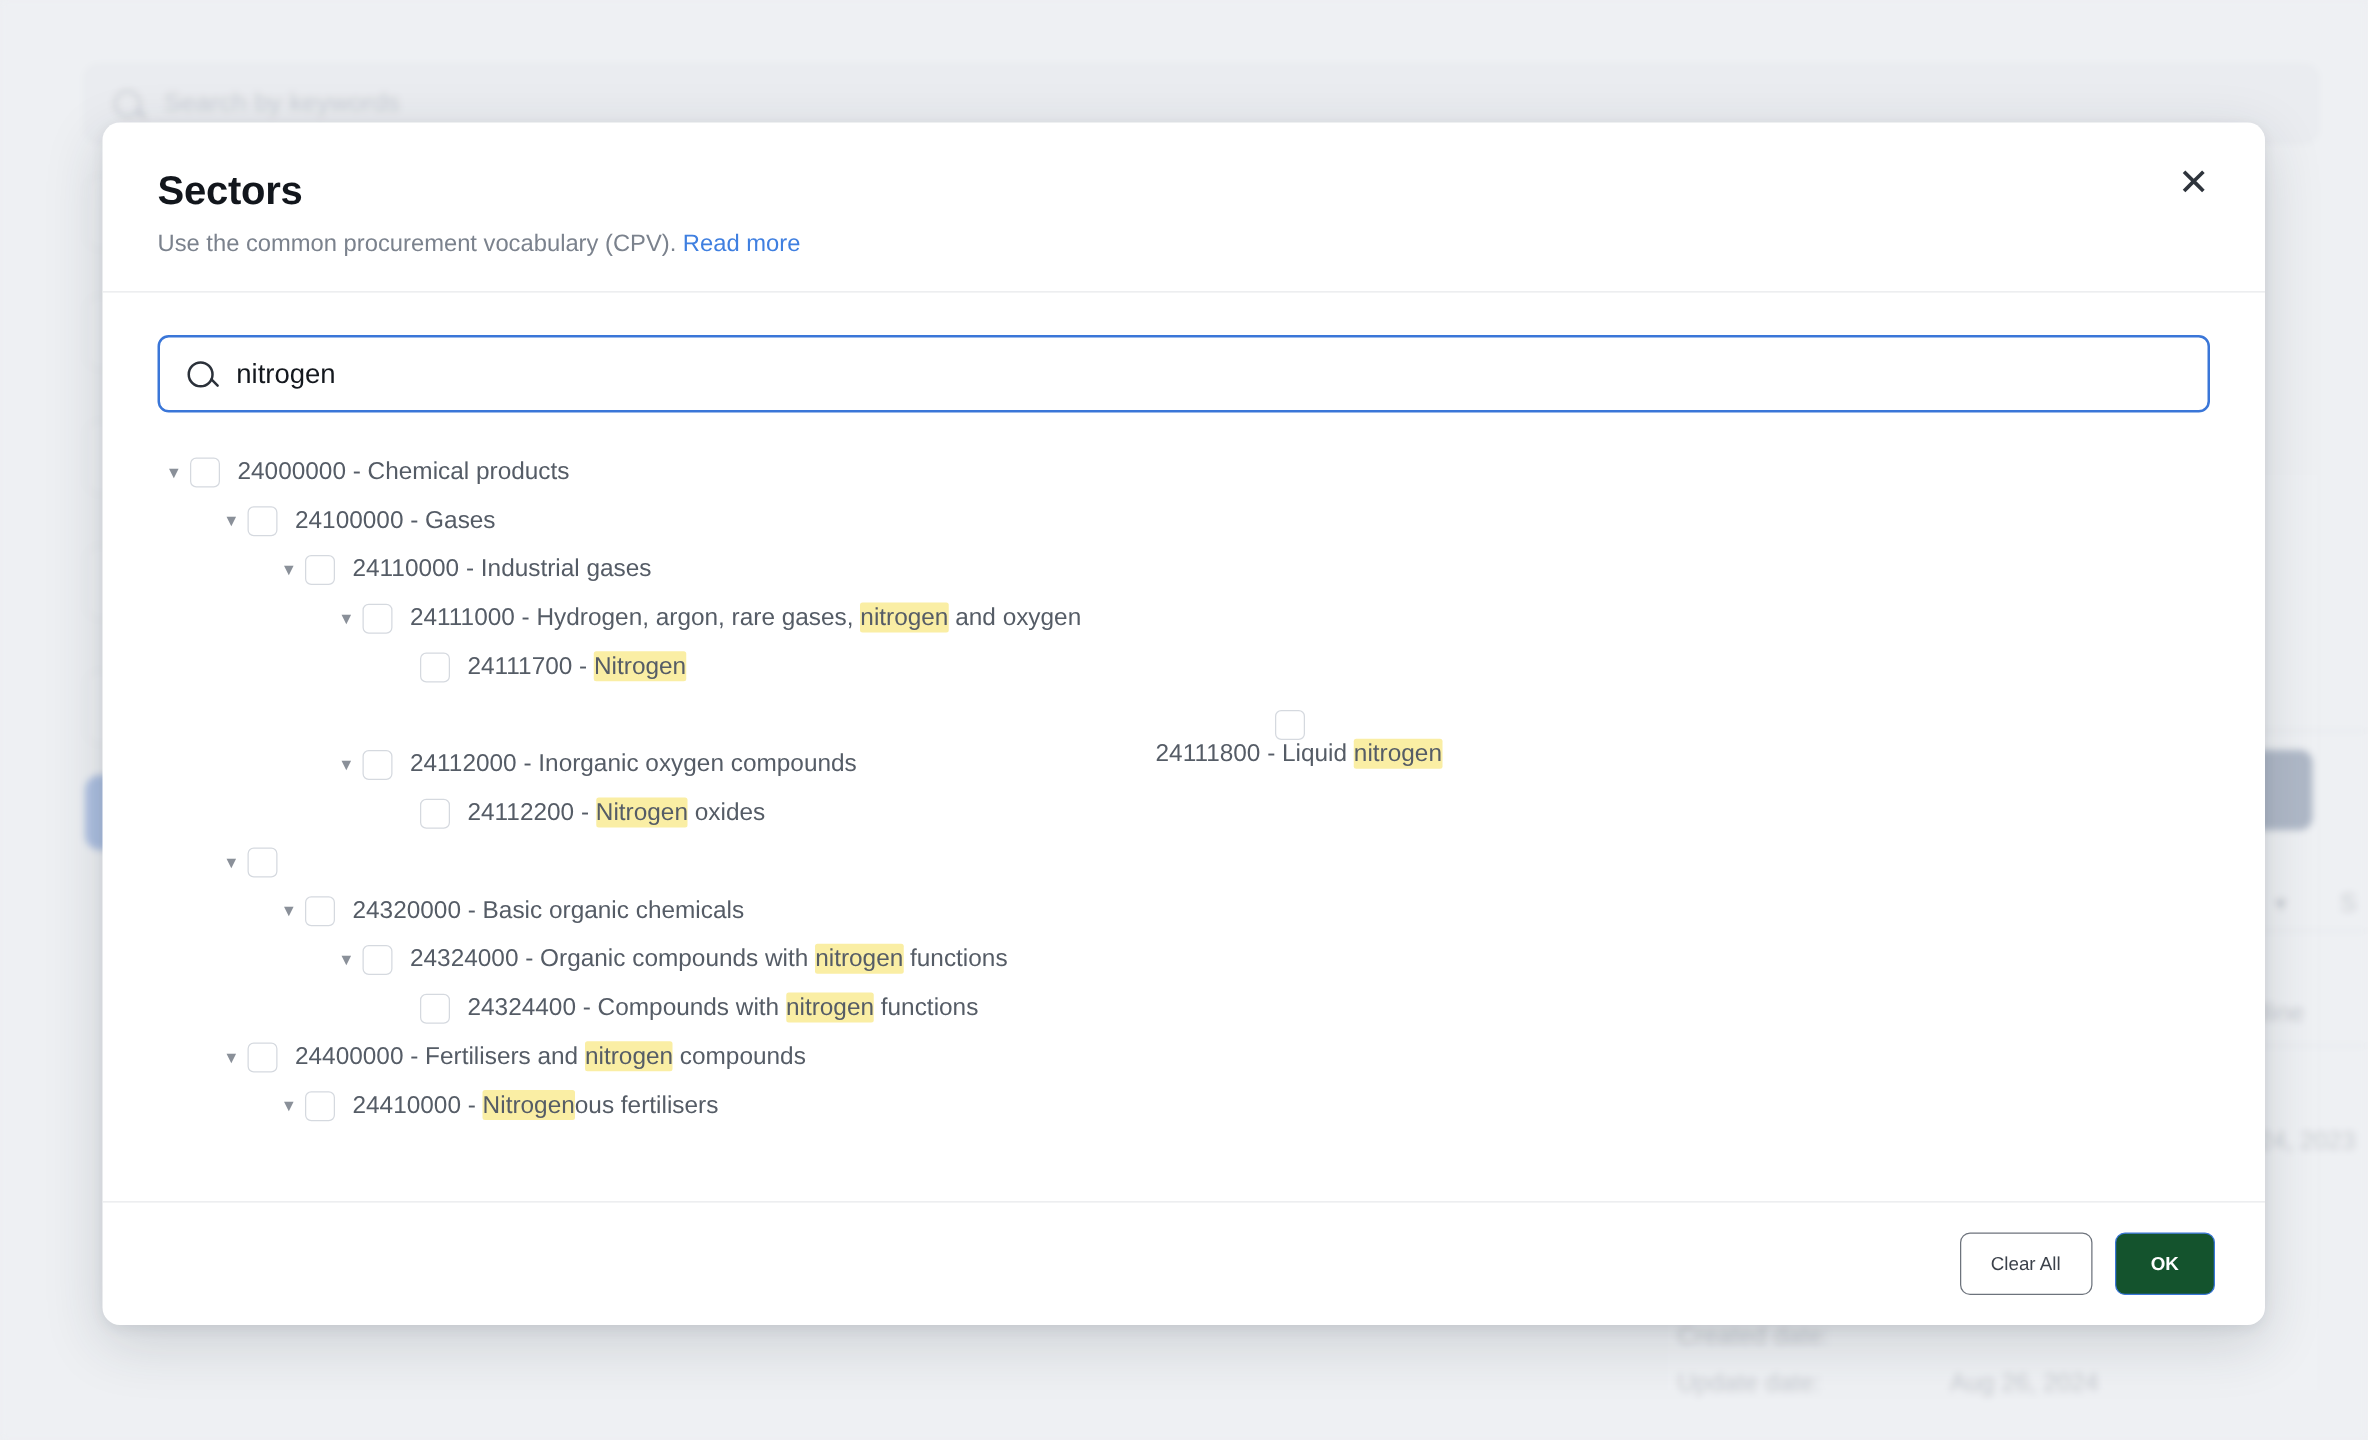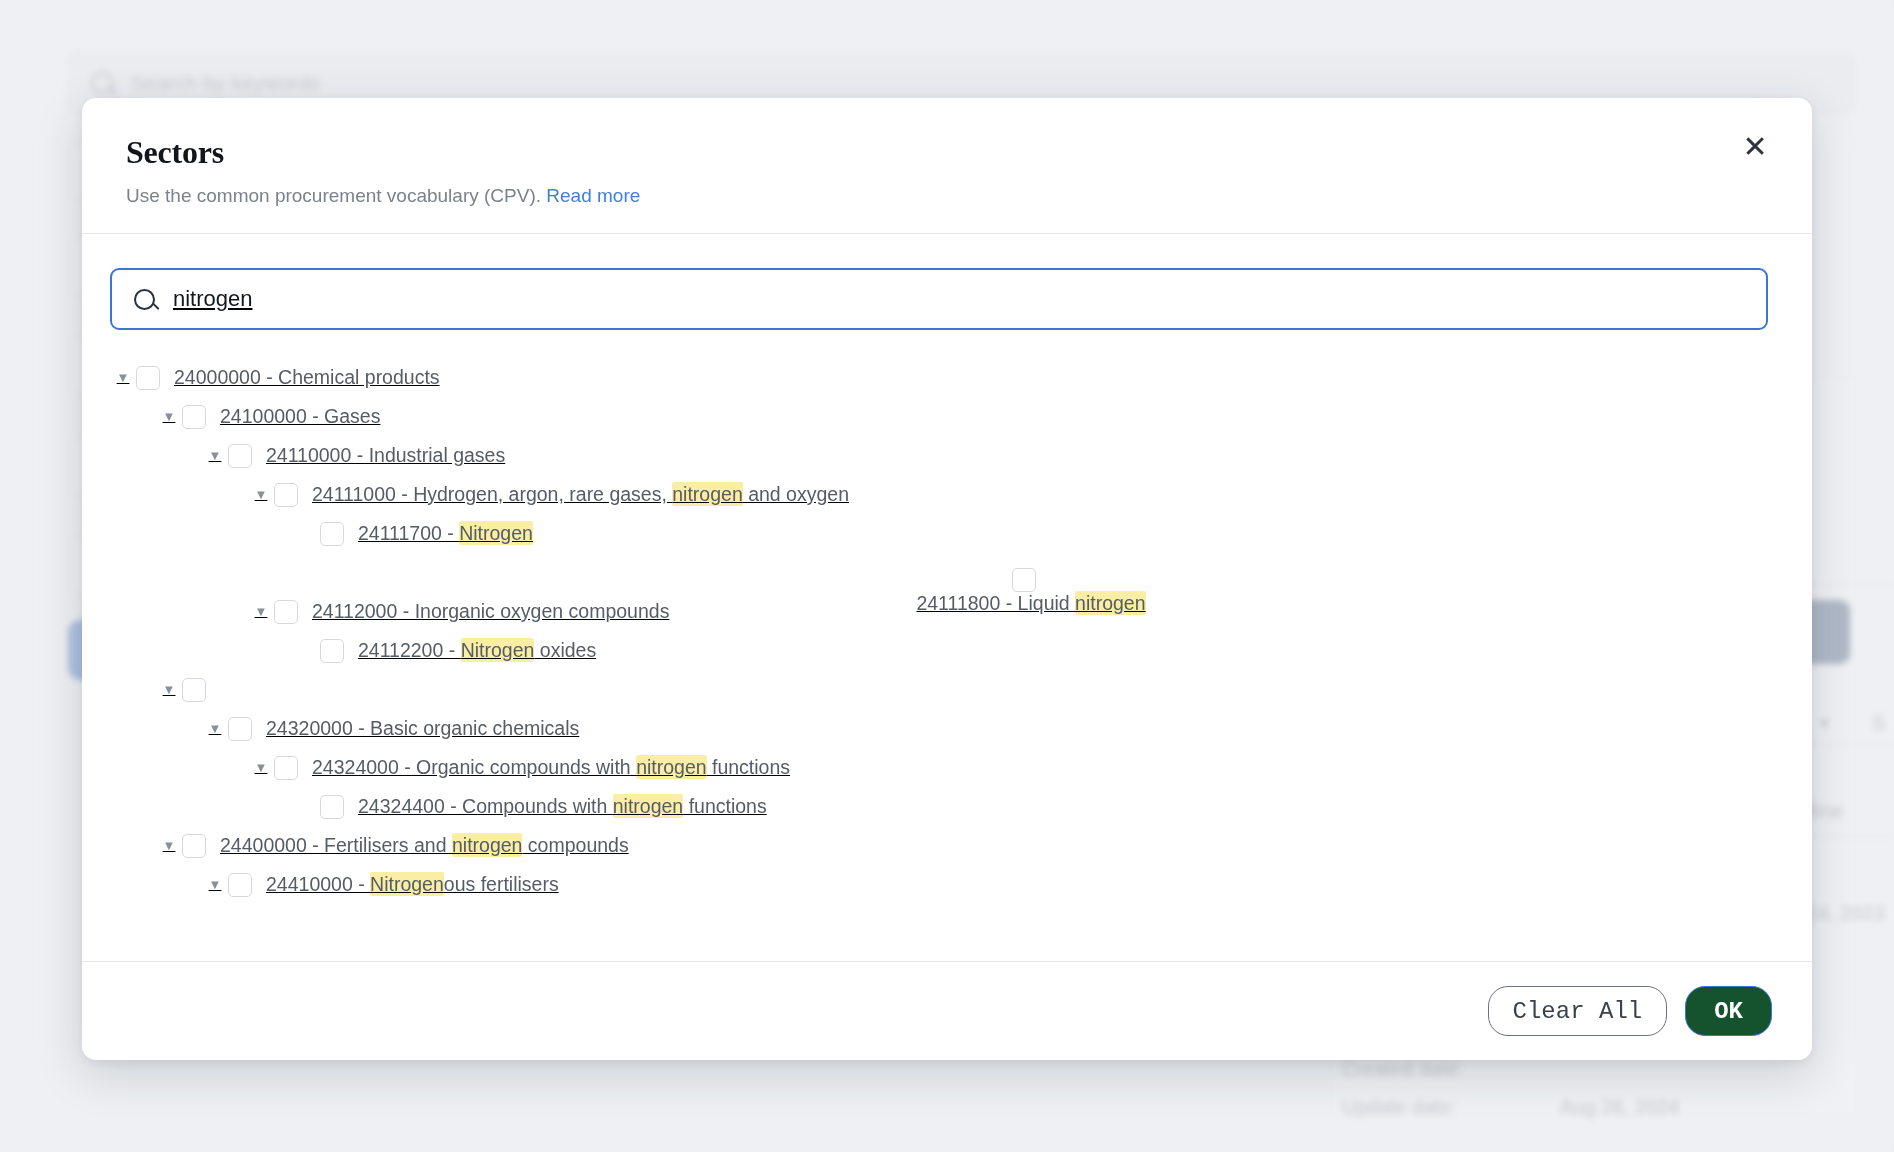--- a/index.html
+++ b/index.html
@@ -62,31 +62,31 @@
     display: flex; flex-direction: column;
     overflow: hidden;
   }
 
   .modal-header {
     position: relative;
     padding: 36px 44px 26px 44px;
     border-bottom: 1px solid #e7e9ec;
     flex: none;
   }
-  .modal-title { font-size: 32px; font-weight: bold; color: #12161c; letter-spacing: -0.2px; font-family: Liberation Serif, serif; }
+  .modal-title { font-size: 32px; font-weight: bold; color: #12161c; letter-spacing: -0.2px; }
   .modal-sub { margin-top: 14px; font-size: 19px; color: #7b828d; }
   .modal-sub a { color: #3f7fe0; text-decoration: none; }
   .close-btn {
     position: absolute; top: 28px; right: 36px;
     width: 42px; height: 42px; border: none; background: transparent;
     cursor: pointer; display: flex; align-items: center; justify-content: center;
     color: #2e343c; font-size: 30px; line-height: 1;
   }
 
-  .modal-body { flex: 1 1 auto; padding: 34px 44px 10px 28px; overflow: hidden; text-decoration: underline; }
+  .modal-body { flex: 1 1 auto; padding: 34px 44px 10px 44px; overflow: hidden; }
 
   .search-wrap {
     display: flex; align-items: center; gap: 18px;
     height: 62px;
     border: 2px solid #3a76d8; border-radius: 9px;
     padding: 0 22px;
     background: #fff;
   }
   .search-glyph {
     width: 21px; height: 21px; border: 2.4px solid #2b313a; border-radius: 50%;
@@ -124,22 +124,22 @@
   .hl { background: #faeea4; border-radius: 2px; padding: 1px 0; }
 
   
   .modal-footer {
     flex: none;
     border-top: 1px solid #e7e9ec;
     padding: 24px 40px;
     display: flex; justify-content: flex-end; align-items: center; gap: 18px;
   }
   .btn {
-    font-family: Liberation Mono, monospace; cursor: pointer; border-radius: 20px;
-    font-size: 24px; height: 50px; padding: 0 24px;
+    font-family: Liberation Sans, sans-serif; cursor: pointer; border-radius: 8px;
+    font-size: 15px; height: 50px; padding: 0 24px;
   }
   .btn-clear { background: #fff; border: 1.5px solid #6d737c; color: #3b414a; }
   .btn-ok { background: #14532d; border: 1.5px solid #3a76d8; color: #fff; font-weight: bold; padding: 0 28px; }
 </style>
 </head>
 <body>
 
 <div id="backdrop">
 
   <div class="bg-searchbar">

